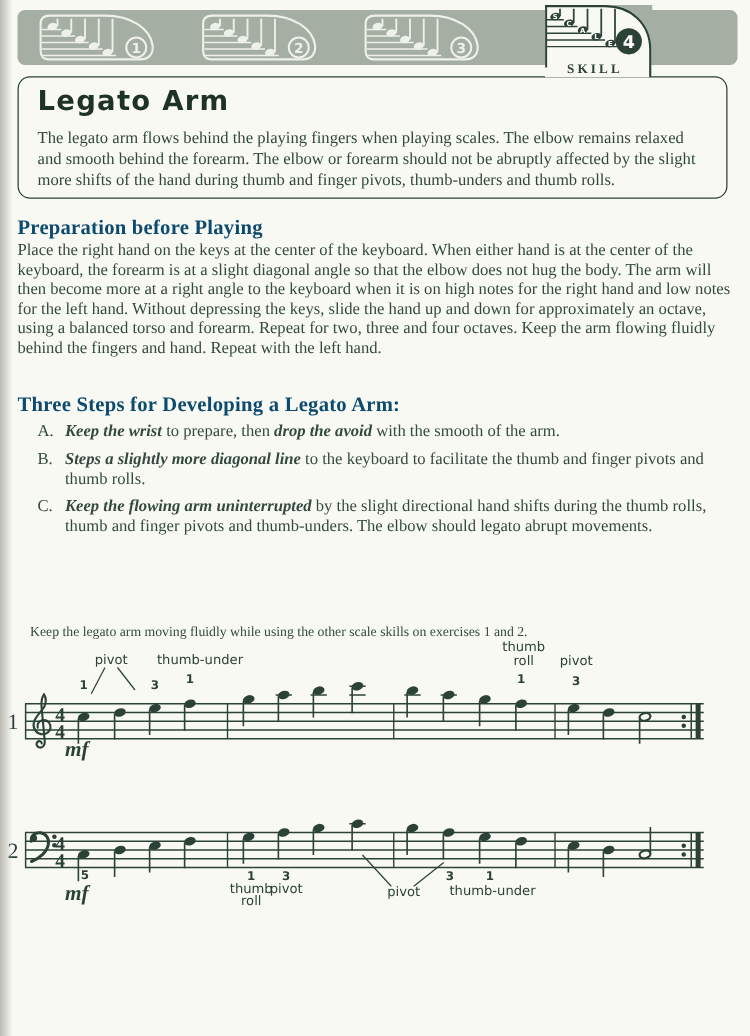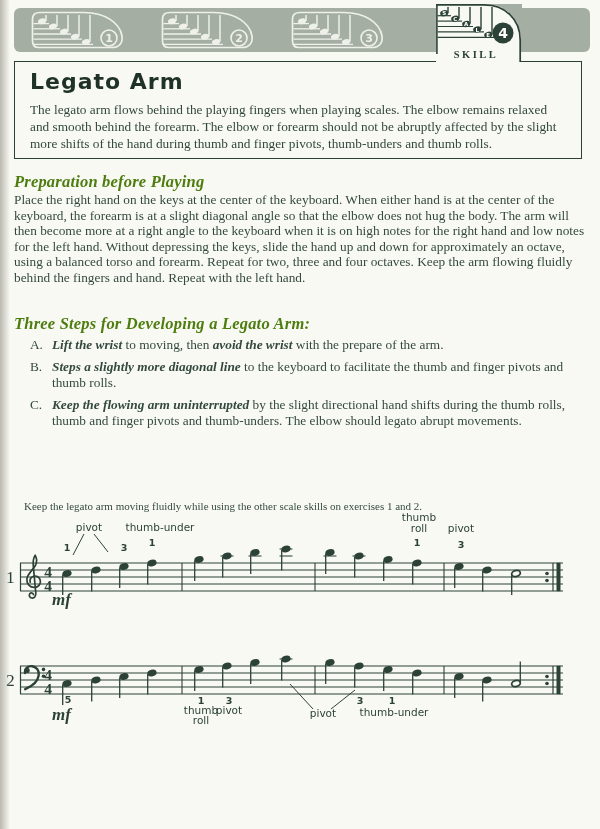--- a/index.html
+++ b/index.html
@@ -17,34 +17,34 @@
   }
   .banner{
     position:absolute;left:14px;top:8px;width:576px;height:44px;
     background:#a5aea3;border-radius:6px;
   }
   .badge{position:absolute;top:3px;width:96px;height:38px;}
   .badge1{left:16px}.badge2{left:146px}.badge3{left:276px}
   .skillbadge{position:absolute;left:436px;top:4px;width:86px;height:58px;z-index:2;}
   .introbox{
     position:absolute;left:14px;top:61px;width:566px;height:96px;
-    border:1.7px solid #2c4136;border-radius:0;background:#f9f9f4;
+    border:1.7px solid #2c4136;border-radius:10px;background:#f9f9f4;
   }
   .introtitle{
     position:absolute;left:15px;top:7px;margin:0;
     font-family:"DejaVu Sans",sans-serif;font-weight:700;
     font-size:22px;letter-spacing:1px;color:#1f3228;
   }
   .introbody{
     position:absolute;left:15px;top:39px;width:537px;margin:0;
     font-size:13.3px;line-height:17.2px;color:#31473c;
   }
   .h2{
     position:absolute;left:14px;margin:0;
-    font-size:16.5px;font-weight:700;color:#4d7c0f;letter-spacing:.2px;font-style:italic;
+    font-size:16.5px;font-weight:700;color:#0c4a6e;letter-spacing:.2px;
   }
   .h2prep{top:172px}
   .h2steps{top:314px}
   .para{
     position:absolute;left:14px;top:192px;width:575px;margin:0;
     font-size:13.3px;line-height:15.6px;color:#33493e;
   }
   .steps{position:absolute;left:30px;top:337px;width:552px;}
   .step{display:flex;font-size:13.3px;line-height:16px;margin-bottom:6px;color:#33493e;}
   .step .letter{width:22px;flex:0 0 22px;text-align:left;}
@@ -166,21 +166,21 @@
   <p class="introbody">The legato arm flows behind the playing fingers when playing scales.  The elbow remains relaxed and smooth behind the forearm.  The elbow or forearm should not be abruptly affected by the slight more shifts of the hand during thumb and finger pivots, thumb-unders and thumb rolls.</p>
 </div>
 
 <h2 class="h2 h2prep">Preparation before Playing</h2>
 <p class="para">Place the right hand on the keys at the center of the keyboard.  When either hand is at the center of the keyboard, the forearm is at a slight diagonal angle so that the elbow does not hug the body.  The arm will then become more at a right angle to the keyboard when it is on high notes for the right hand and low notes for the left hand.  Without depressing the keys, slide the hand up and down for approximately an octave, using a balanced torso and forearm.  Repeat for two, three and four octaves.  Keep the arm flowing fluidly behind the fingers and hand.  Repeat with the left hand.</p>
 
 <h2 class="h2 h2steps">Three Steps for Developing a Legato Arm:</h2>
 <div class="steps">
     <div class="step">
       <span class="letter">A.</span>
-      <span><b>Lift the wrist</b><span> to moving, then </span><b>avoid the wrist</b><span> with the prepare of the arm.</span></span>
+      <span><b>Keep the wrist</b><span> to prepare, then </span><b>drop the avoid</b><span> with the smooth of the arm.</span></span>
     </div>
     <div class="step">
       <span class="letter">B.</span>
       <span><b>Steps a slightly more diagonal line</b><span> to the keyboard to facilitate the thumb and finger pivots and thumb rolls.</span></span>
     </div>
     <div class="step">
       <span class="letter">C.</span>
       <span><b>Keep the flowing arm uninterrupted</b><span> by the slight directional hand shifts during the thumb rolls, thumb and finger pivots and thumb-unders.  The elbow should legato abrupt movements.</span></span>
     </div>
   </div>

